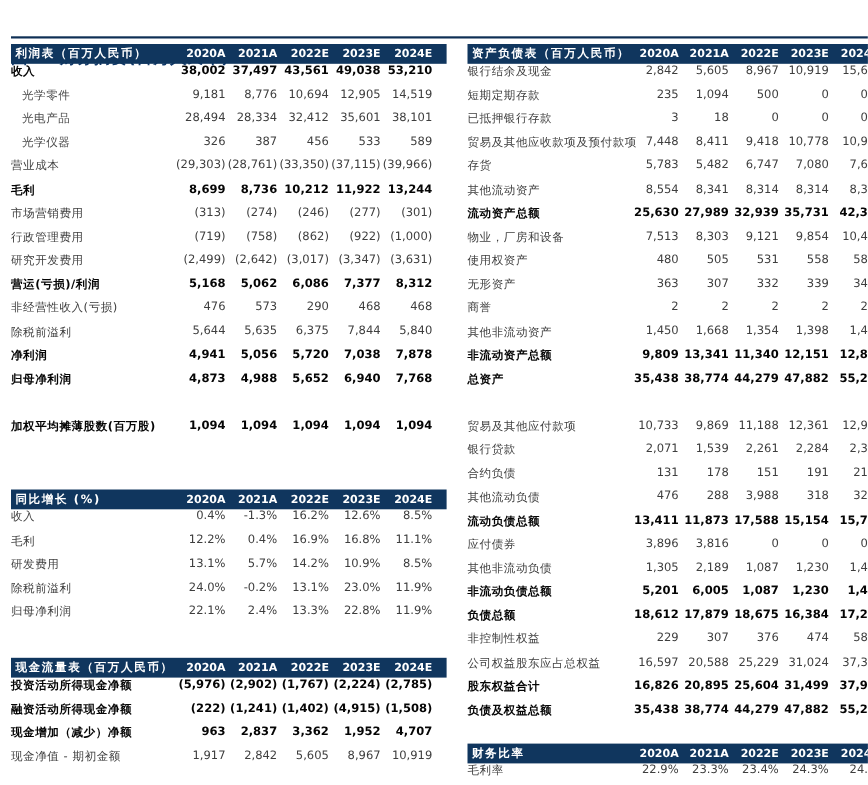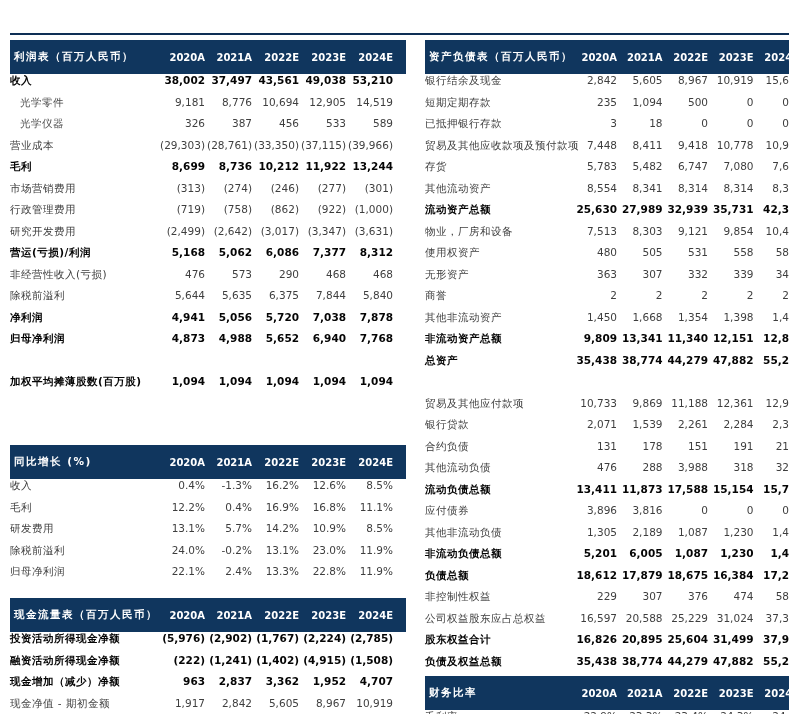--- a/index.html
+++ b/index.html
@@ -20,21 +20,21 @@
   .section{position:absolute;}
   .left-side{left:10px;width:396px;}
   .right-side{left:425px;width:376px;}
   #t-income{top:40px;}
   #t-growth{top:445px;}
   #t-cash{top:598px;}
   #t-balance{top:40px;}
   #t-ratios{top:676px;}
 
   .thead{
-    display:flex;align-items:center;height:34px;
+    display:flex;align-items:center;height:18px;
     background:var(--bar-color,#10365e);color:#ffffff;
   }
   .left-side .thead{padding-right:13px;}
   .right-side .thead{padding-right:2px;}
   .hlabel{
     flex:1;min-width:0;font-size:10.5px;font-weight:700;
     letter-spacing:1.5px;padding-left:4px;white-space:nowrap;overflow:visible;
   }
   .ycell{
     font-size:10px;font-weight:700;text-align:right;white-space:nowrap;
@@ -88,20 +88,28 @@
     </div>
     <div class="trow">
       <span class="rlabel indent">光学零件</span>
       <span class="val">9,181</span>
       <span class="val">8,776</span>
       <span class="val">10,694</span>
       <span class="val">12,905</span>
       <span class="val">14,519</span>
     </div>
     <div class="trow">
+      <span class="rlabel indent">光电产品</span>
+      <span class="val">28,494</span>
+      <span class="val">28,334</span>
+      <span class="val">32,412</span>
+      <span class="val">35,601</span>
+      <span class="val">38,101</span>
+    </div>
+    <div class="trow">
       <span class="rlabel indent">光学仪器</span>
       <span class="val">326</span>
       <span class="val">387</span>
       <span class="val">456</span>
       <span class="val">533</span>
       <span class="val">589</span>
     </div>
     <div class="trow">
       <span class="rlabel">营业成本</span>
       <span class="val">(29,303)</span>

